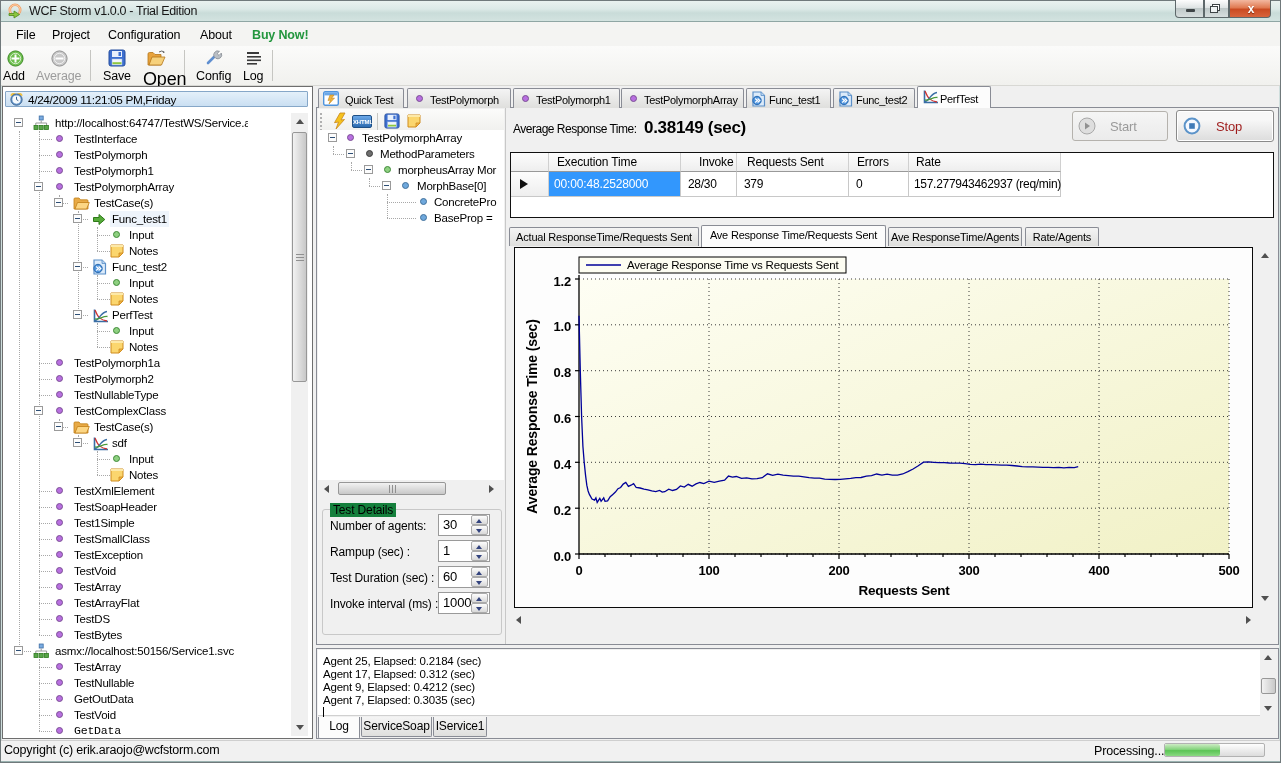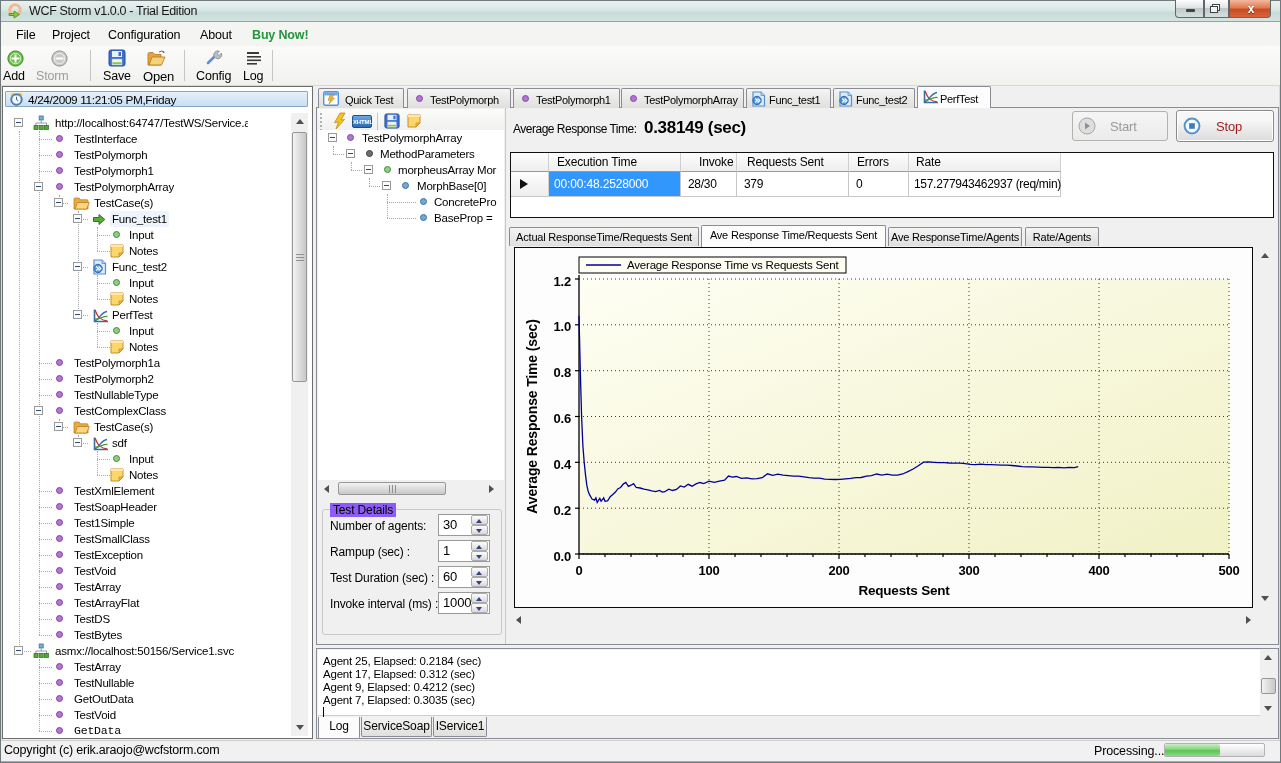--- a/index.html
+++ b/index.html
@@ -74,36 +74,36 @@
 <circle cx="8.5" cy="8.5" r="5.2" fill="none" stroke="#ffffff" stroke-width="1" opacity="0.7"></circle>
 <rect x="7.5" y="4.5" width="2" height="8" fill="#fff"></rect>
     <rect x="4.5" y="7.5" width="8" height="2" fill="#fff"></rect>
 </svg>
 <div class="abs" style="left:3px;top:69px;font-size:12.5px;">Add</div>
 <svg class="abs" style="left:51px;top:50px" width="17" height="17" viewBox="0 0 17 17">
 <circle cx="8.5" cy="8.5" r="7.6" fill="#c9c9c9" stroke="#909090" stroke-width="1"></circle>
 <circle cx="8.5" cy="8.5" r="5.2" fill="none" stroke="#ffffff" stroke-width="1" opacity="0.7"></circle>
 <rect x="4.5" y="7.5" width="8" height="2" fill="#fff"></rect>
 </svg>
-<div class="abs" style="left:36px;top:69px;font-size:12.5px;color:#9c9c9c;">Storm</div>
+<div class="abs" style="left:36px;top:69px;font-size:12.5px;color:#9c9c9c;">Average</div>
 <svg class="abs" style="left:108px;top:49px" width="18" height="18" viewBox="0 0 18 18">
 <rect x="1" y="1" width="16" height="16" rx="2" fill="#3d6fd0" stroke="#274f9e"></rect>
 <rect x="4" y="2" width="10" height="6" fill="#e8f0fc"></rect>
 <rect x="10.5" y="3" width="2.5" height="4" fill="#3d6fd0"></rect>
 <rect x="4" y="10" width="10" height="6" fill="#f2f6fc" stroke="#9db8e0" stroke-width="0.5"></rect>
 <rect x="4.5" y="13.2" width="9" height="2" fill="#8dc63f"></rect>
 </svg>
 <div class="abs" style="left:103px;top:69px;font-size:12.5px;">Save</div>
 <svg class="abs" style="left:146px;top:49px" width="22" height="18" viewBox="0 0 22 18">
 <path d="M2 16 L2 5 Q2 3.5 3.5 3.5 L7 3.5 L9 5.5 L15 5.5 L15 16 Z" fill="#e8a33d" stroke="#b5761a" stroke-width="0.8"></path>
 <path d="M3 16 L6 8 L19 8 L15.5 16 Z" fill="#f6d17c" stroke="#b5761a" stroke-width="0.8"></path>
 <path d="M13 3 q3 -2 5 0" fill="none" stroke="#555" stroke-width="0.9"></path>
 <path d="M18 2 l0.6 1.8 -1.9 0.2 z" fill="#555"></path>
 </svg>
-<div class="abs" style="left:143px;top:69px;font-size:13px;">Open</div>
+<div class="abs" style="left:143px;top:69px;font-size:18px;">Open</div>
 <svg class="abs" style="left:205px;top:49px" width="18" height="18" viewBox="0 0 18 18">
 <path d="M3 14 L9 8" stroke="#5f8fd0" stroke-width="2.6" stroke-linecap="round"></path>
 <path d="M9.5 3.5 a4 4 0 0 1 5 -1.2 l-2.3 2.3 1.8 1.8 2.3-2.3 a4 4 0 0 1 -1.2 5 a4 4 0 0 1 -4.3 0.2 l-1.8-1.8 a4 4 0 0 1 0.5-4z" fill="#b9bec4" stroke="#7d838a" stroke-width="0.7"></path>
 </svg>
 <div class="abs" style="left:196px;top:69px;font-size:12.5px;">Config</div>
 <svg class="abs" style="left:246px;top:50px" width="16" height="16" viewBox="0 0 16 16">
 <rect x="1" y="2" width="12" height="2" fill="#3a3a3a"></rect>
     <rect x="1" y="6" width="14" height="1.6" fill="#3a3a3a"></rect>
 <rect x="1" y="9.5" width="14" height="1.6" fill="#3a3a3a"></rect>
     <rect x="1" y="13" width="10" height="1.6" fill="#3a3a3a"></rect>
@@ -497,21 +497,21 @@
       <div class="dot dot-blue" style="left:102px;top:4px;"></div>
       <div class="abs" style="left:116px;top:0;">BaseProp =</div>
     </div>
 </div>
 <div class="abs" style="left:320px;top:481px;width:178px;height:15px;background:#f0f0f0;"></div>
 <div class="arr" style="left:324px;top:485px;border-top:4px solid transparent;border-bottom:4px solid transparent;border-right:5px solid #505050;"></div>
 <div class="arr" style="left:489px;top:485px;border-top:4px solid transparent;border-bottom:4px solid transparent;border-left:5px solid #505050;"></div>
 <div class="sb-thumb sb-thumb-h" style="left:338px;top:482px;width:108px;height:13px;"></div>
 <div class="griph" style="left:389px;top:485px;"></div>
 <div class="abs" style="left:322px;top:509px;width:180px;height:126px;border:1px solid #c8c8c8;border-radius:3px;"></div>
-<div class="abs" style="left:330px;top:503px;background:#8b5cf6;padding:0 3px;">Test Details</div>
+<div class="abs" style="left:330px;top:503px;background:#15803d;padding:0 3px;">Test Details</div>
 <div class="abs" style="left:330px;top:519px;">Number of agents:</div>
 <div class="field" style="left:438px;top:514px;width:52px;height:22px;line-height:20px;">30</div>
 <div class="spin up" style="left:471px;top:515px;"></div>
 <div class="spin dn" style="left:471px;top:525px;"></div>
 <div class="abs" style="left:330px;top:545px;">Rampup (sec) :</div>
 <div class="field" style="left:438px;top:540px;width:52px;height:22px;line-height:20px;">1</div>
 <div class="spin up" style="left:471px;top:541px;"></div>
 <div class="spin dn" style="left:471px;top:551px;"></div>
 <div class="abs" style="left:330px;top:571px;">Test Duration (sec) :</div>
 <div class="field" style="left:438px;top:566px;width:52px;height:22px;line-height:20px;">60</div>

